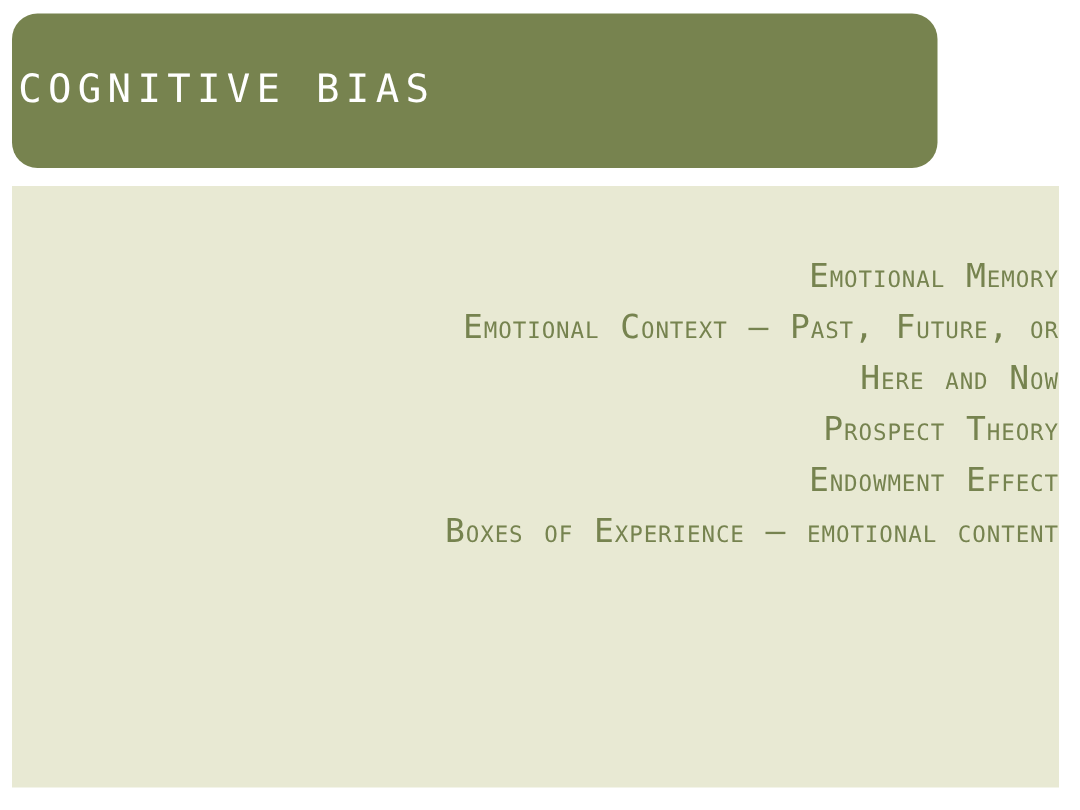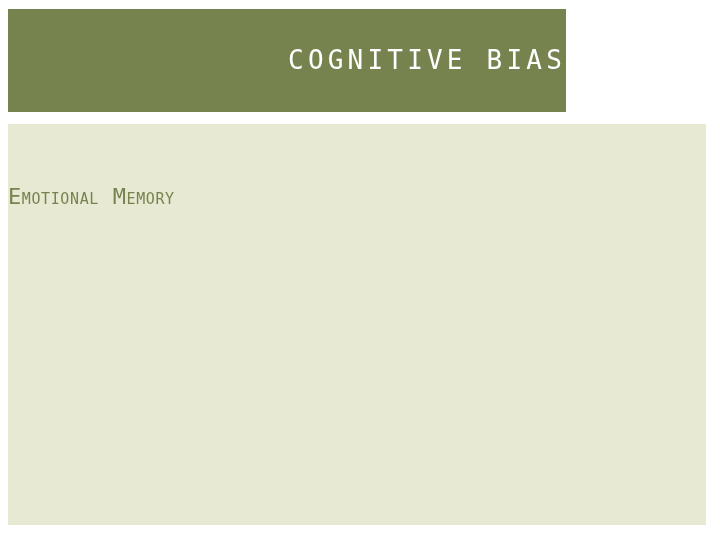--- a/index.html
+++ b/index.html
@@ -19,27 +19,28 @@
     width: 720px;
     height: 540px;
     background: #ffffff;
   }
 
   
   .title-banner {
     position: absolute;
     left: 8px;
     top: 9px;
-    width: 558px;
+    width: 617px;
     height: 103px;
     background: #77834f;
     display: flex;
     align-items: center;
-    justify-content: flex-end;
+    justify-content: flex-start;
     box-sizing: border-box;
+    border-radius: 17px;
   }
 
   .title-text {
     color: #ffffff;
     font-family: "DejaVu Sans Mono", monospace;
     font-size: 26px;
     font-weight: 400;
     letter-spacing: 4.2px;
     text-indent: 4.2px;
     line-height: 1.1;
@@ -57,23 +58,23 @@
     height: 401px;
     background: #e8e9d3;
     box-sizing: border-box;
   }
 
   .body-list {
     position: absolute;
     left: 0;
     top: 0;
     width: 698px;
-    padding-top: 56px;
+    padding-top: 44px;
     box-sizing: border-box;
-    text-align: left;
+    text-align: right;
   }
 
   .body-line {
     color: #76834f;
     font-family: "DejaVu Sans Mono", monospace;
     font-size: 22px;
     font-weight: 400;
     line-height: 34px;
     height: 34px;
     letter-spacing: 0.6px;
@@ -86,16 +87,21 @@
 
 <div class="slide">
 
   <div class="title-banner">
     <div class="title-text">Cognitive Bias</div>
   </div>
 
   <div class="body-panel">
     <div class="body-list">
       <div class="body-line">Emotional Memory</div>
+      <div class="body-line">Emotional Context – Past, Future, or</div>
+      <div class="body-line">Here and Now</div>
+      <div class="body-line">Prospect Theory</div>
+      <div class="body-line">Endowment Effect</div>
+      <div class="body-line">Boxes of Experience – emotional content</div>
     </div>
   </div>
 
 </div>
 
 </body></html>

